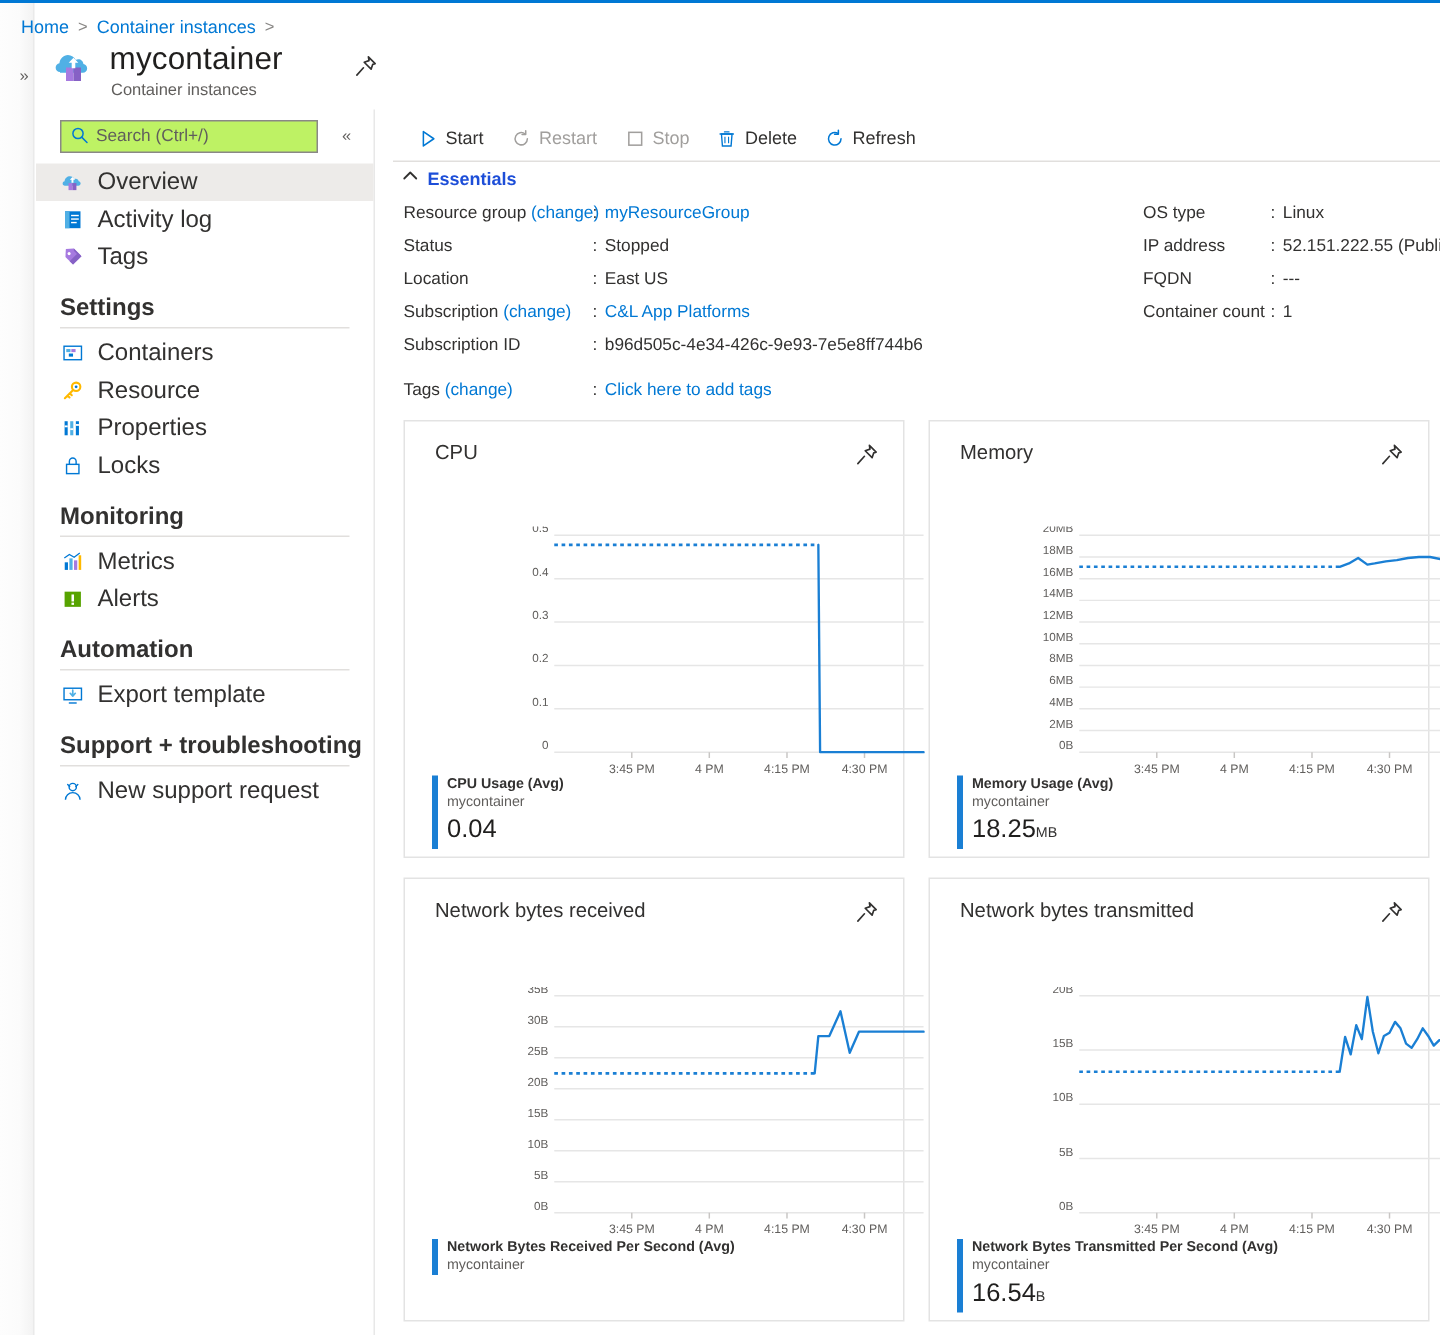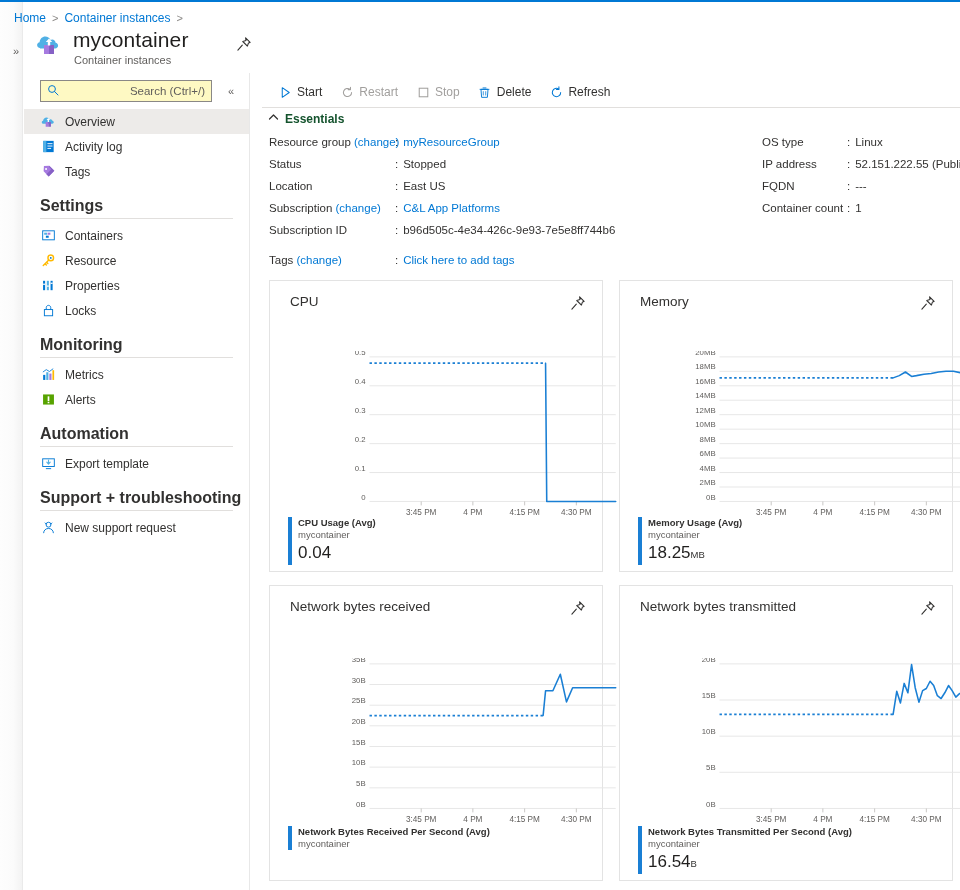--- a/index.html
+++ b/index.html
@@ -45,33 +45,33 @@
   .pin-head { position: absolute; left: 200px; top: 8px; width: 16px; height: 16px; cursor: pointer; }
 
   
   .sidebar {
     position: absolute; left: 24px; top: 73px; width: 226px; height: 817px;
     background: #ffffff; border-right: 1px solid #e8e8e8;
   }
   .search-row { position: absolute; left: 16px; top: 7px; width: 208px; height: 24px; }
   .search-box {
     position: absolute; left: 0; top: 0; width: 172px; height: 22px;
-    border: 1px solid #8a8886; background: #fef9c3; display: flex; align-items: center; gap: 5px;
-    padding: 0 6px; cursor: text; justify-content: space-between;
+    border: 1px solid #8a8886; background: #bef264; display: flex; align-items: center; gap: 5px;
+    padding: 0 6px; cursor: text;
   }
   .search-box .ph { color: #605e5c; font-size: 11.5px; }
   .collapse-btn {
     position: absolute; left: 183px; top: 3px; width: 16px; height: 16px;
     color: #605e5c; font-size: 11px; text-align: center; line-height: 16px; cursor: pointer;
   }
 
   .nav { position: absolute; left: 0; top: 36px; width: 225px; }
   .nav-item {
     display: flex; align-items: center; gap: 9px;
-    height: 25px; padding-left: 16px; cursor: pointer; font-size: 12px; color: #323130;
+    height: 25px; padding-left: 16px; cursor: pointer; font-size: 16px; color: #323130;
   }
   .nav-item.active { background: #edebe9; }
   .nav-item .ic { width: 16px; height: 16px; flex: 0 0 16px; display:flex; align-items:center; justify-content:center; }
   .nav-group {
     padding-left: 16px; font-size: 16px; font-weight: 600; color: #323130;
     height: 18px; line-height: 18px; margin-top: 13px;
   }
   .nav-rule { margin: 3px 16px 4px 16px; height: 1px; background: #e1dfdd; }
 
   
@@ -86,21 +86,21 @@
     display: flex; align-items: center; gap: 5px; height: 26px; padding: 0 8px;
     font-size: 12px; color: #323130; cursor: pointer; white-space: nowrap;
   }
   .tb-btn.disabled { color: #a19f9d; cursor: default; }
   .tb-ic { width: 14px; height: 14px; display: flex; align-items: center; justify-content: center; }
   .toolbar-rule { position: absolute; left: 0; top: 34px; width: 709px; height: 1px; background: #e1dfdd; }
 
   
   .essentials-hdr {
     position: absolute; left: 6px; top: 106px; display: flex; align-items: center; gap: 6px;
-    font-size: 12px; font-weight: 600; color: #14532d; cursor: pointer;
+    font-size: 12px; font-weight: 600; color: #1d4ed8; cursor: pointer;
   }
   .ess-grid { position: absolute; left: 0px; top: 58px; width: 709px; }
   .ess-col-l { position: absolute; left: 7px; top: 0; width: 380px; }
   .ess-col-r { position: absolute; left: 500px; top: 0; width: 210px; }
   .ess-row { display: flex; height: 22px; align-items: center; font-size: 11.5px; }
   .ess-row.pad { margin-top: 8px; }
   .ess-key { color: #323130; white-space: nowrap; }
   .ess-key-l { width: 126px; flex: 0 0 126px; }
   .ess-key-r { width: 85px; flex: 0 0 85px; }
   .ess-val { color: #323130; display: flex; gap: 5px; }

